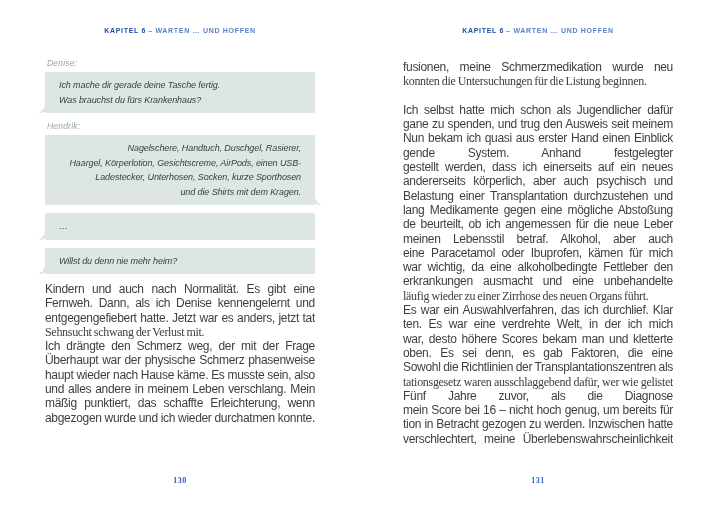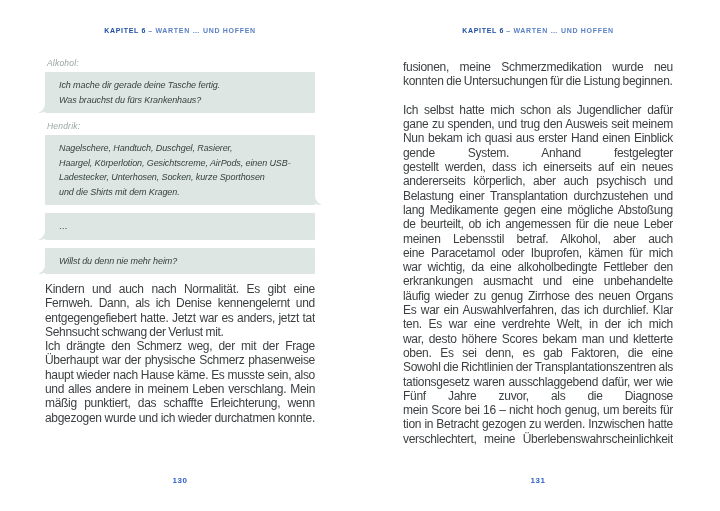--- a/index.html
+++ b/index.html
@@ -18,37 +18,37 @@
     position: absolute; top: 27px; left: 0; width: 100%;
     text-align: center; font-size: 7px; font-weight: 700;
     letter-spacing: 0.7px; white-space: nowrap;
   }
   .header .chap  { color: var(--header-chapter, #1e4fa3); margin-right: 2px; }
   .header .title { color: var(--header-title, #5b80c4); }
 
   .pagenum {
     position: absolute; top: 476px; left: 0; width: 100%;
     text-align: center; font-size: 8px; font-weight: 700;
-    letter-spacing: 0.5px; color: var(--page-number, #2f5fc7);
+    letter-spacing: 0.5px; color: var(--page-number, #2f5fc7); font-family: Liberation Serif, serif;
   }
 
   
   .chat { position: absolute; top: 58px; left: 0; width: 270px; }
   .sender {
     font-size: 8.5px; font-style: italic; color: var(--sender-label, #9aa6a2);
     margin: 0 2px 4px 2px; line-height: 10px; letter-spacing: 0.2px;
   }
   .sender.right { text-align: left; }
   .bubble {
     position: relative; background: var(--bubble-bg, #dde6e2);
     border-radius: 1px; padding: 6px 14px; margin-bottom: 8px;
     font-size: 9px; font-style: italic; color: var(--bubble-text, #374440);
     line-height: 14.5px; letter-spacing: -0.1px;
   }
-  .bubble.txt-right .bline { }
+  .bubble.txt-right .bline { text-align: right; }
   .bline { white-space: nowrap; overflow: hidden; }
   
   .tail-left::before {
     content: ""; position: absolute; left: -6px; bottom: 0;
     width: 13px; height: 13px; background: var(--bubble-bg, #dde6e2);
     border-bottom-right-radius: 13px;
   }
   .tail-left::after {
     content: ""; position: absolute; left: -9px; bottom: 0;
     width: 9px; height: 15px; background: var(--page-bg, #fff);
@@ -67,35 +67,35 @@
 
   
   .body { position: absolute; left: 0; width: 270px; color: var(--body-text, #3b3f41); }
   .page.left  .body { top: 282px; }
   .page.right .body { top: 60px; }
   .body .line {
     height: 14.3px; line-height: 14.3px; overflow: hidden;
     font-size: 12px; letter-spacing: -0.3px; word-spacing: -0.5px;
     text-align: justify; text-align-last: justify;
   }
-  .body .line.p-end { text-align-last: left; }
+  .body .line.p-end { text-align-last: left; font-family: Liberation Serif, serif; }
   .body .line.blank { }
 </style>
 </head>
 <body>
 
 <div class="spread">
 
   <div class="page left">
     <div class="header">
       <span class="chap">KAPITEL 6</span><span class="title">– WARTEN … UND HOFFEN</span>
     </div>
 
     <div class="chat">
-      <div class="sender left">Alkohol:</div>
+      <div class="sender left">Denise:</div>
       <div class="bubble tail-left">
         <div class="bline">Ich mache dir gerade deine Tasche fertig.</div>
         <div class="bline">Was brauchst du fürs Krankenhaus?</div>
       </div>
 
       <div class="sender right">Hendrik:</div>
       <div class="bubble tail-right txt-right">
         <div class="bline">Nagelschere, Handtuch, Duschgel, Rasierer,</div>
         <div class="bline">Haargel, Körperlotion, Gesichtscreme, AirPods, einen USB-</div>
         <div class="bline">Ladestecker, Unterhosen, Socken, kurze Sporthosen</div>
@@ -144,21 +144,21 @@
         <div class="line">gende System. Anhand festgelegter Untersuchungsschemata sollte sicher-</div>
         <div class="line">gestellt werden, dass ich einerseits auf ein neues Organ angewiesen war und</div>
         <div class="line">andererseits körperlich, aber auch psychisch und sozial in der Lage wäre, die</div>
         <div class="line">Belastung einer Transplantation durchzustehen und anschließend lebens-</div>
         <div class="line">lang Medikamente gegen eine mögliche Abstoßung zu nehmen. Auch wur-</div>
         <div class="line">de beurteilt, ob ich angemessen für die neue Leber Sorge tragen würde, was</div>
         <div class="line">meinen Lebensstil betraf. Alkohol, aber auch Medikamente wie schnell mal</div>
         <div class="line">eine Paracetamol oder Ibuprofen, kämen für mich nicht infrage. Und das</div>
         <div class="line">war wichtig, da eine alkoholbedingte Fettleber den größten Anteil an Leber-</div>
         <div class="line">erkrankungen ausmacht und eine unbehandelte Suchterkrankung zwangs-</div>
-        <div class="line p-end">läufig wieder zu genug Zirrhose des neuen Organs führt.</div>
+        <div class="line p-end">läufig wieder zu einer Zirrhose des neuen Organs führt.</div>
         <div class="line">Es war ein Auswahlverfahren, das ich durchlief. Klar war, dass es nicht genug</div>
         <div class="line">ten. Es war eine verdrehte Welt, in der ich mich bewegte: Je kränker man</div>
         <div class="line">war, desto höhere Scores bekam man und kletterte auf der Warteliste nach</div>
         <div class="line">oben. Es sei denn, es gab Faktoren, die eine Transplantation ausschlossen.</div>
         <div class="line">Sowohl die Richtlinien der Transplantationszentren als auch das Transplan-</div>
         <div class="line p-end">tationsgesetz waren ausschlaggebend dafür, wer wie gelistet wurde.</div>
         <div class="line">Fünf Jahre zuvor, als die Diagnose Autoimmunhepatitis gestellt wurde, lag</div>
         <div class="line">mein Score bei 16 – nicht hoch genug, um bereits für eine Transplanta-</div>
         <div class="line">tion in Betracht gezogen zu werden. Inzwischen hatte sich meine Situation</div>
         <div class="line">verschlechtert, meine Überlebenswahrscheinlichkeit war stark gesunken.</div>

